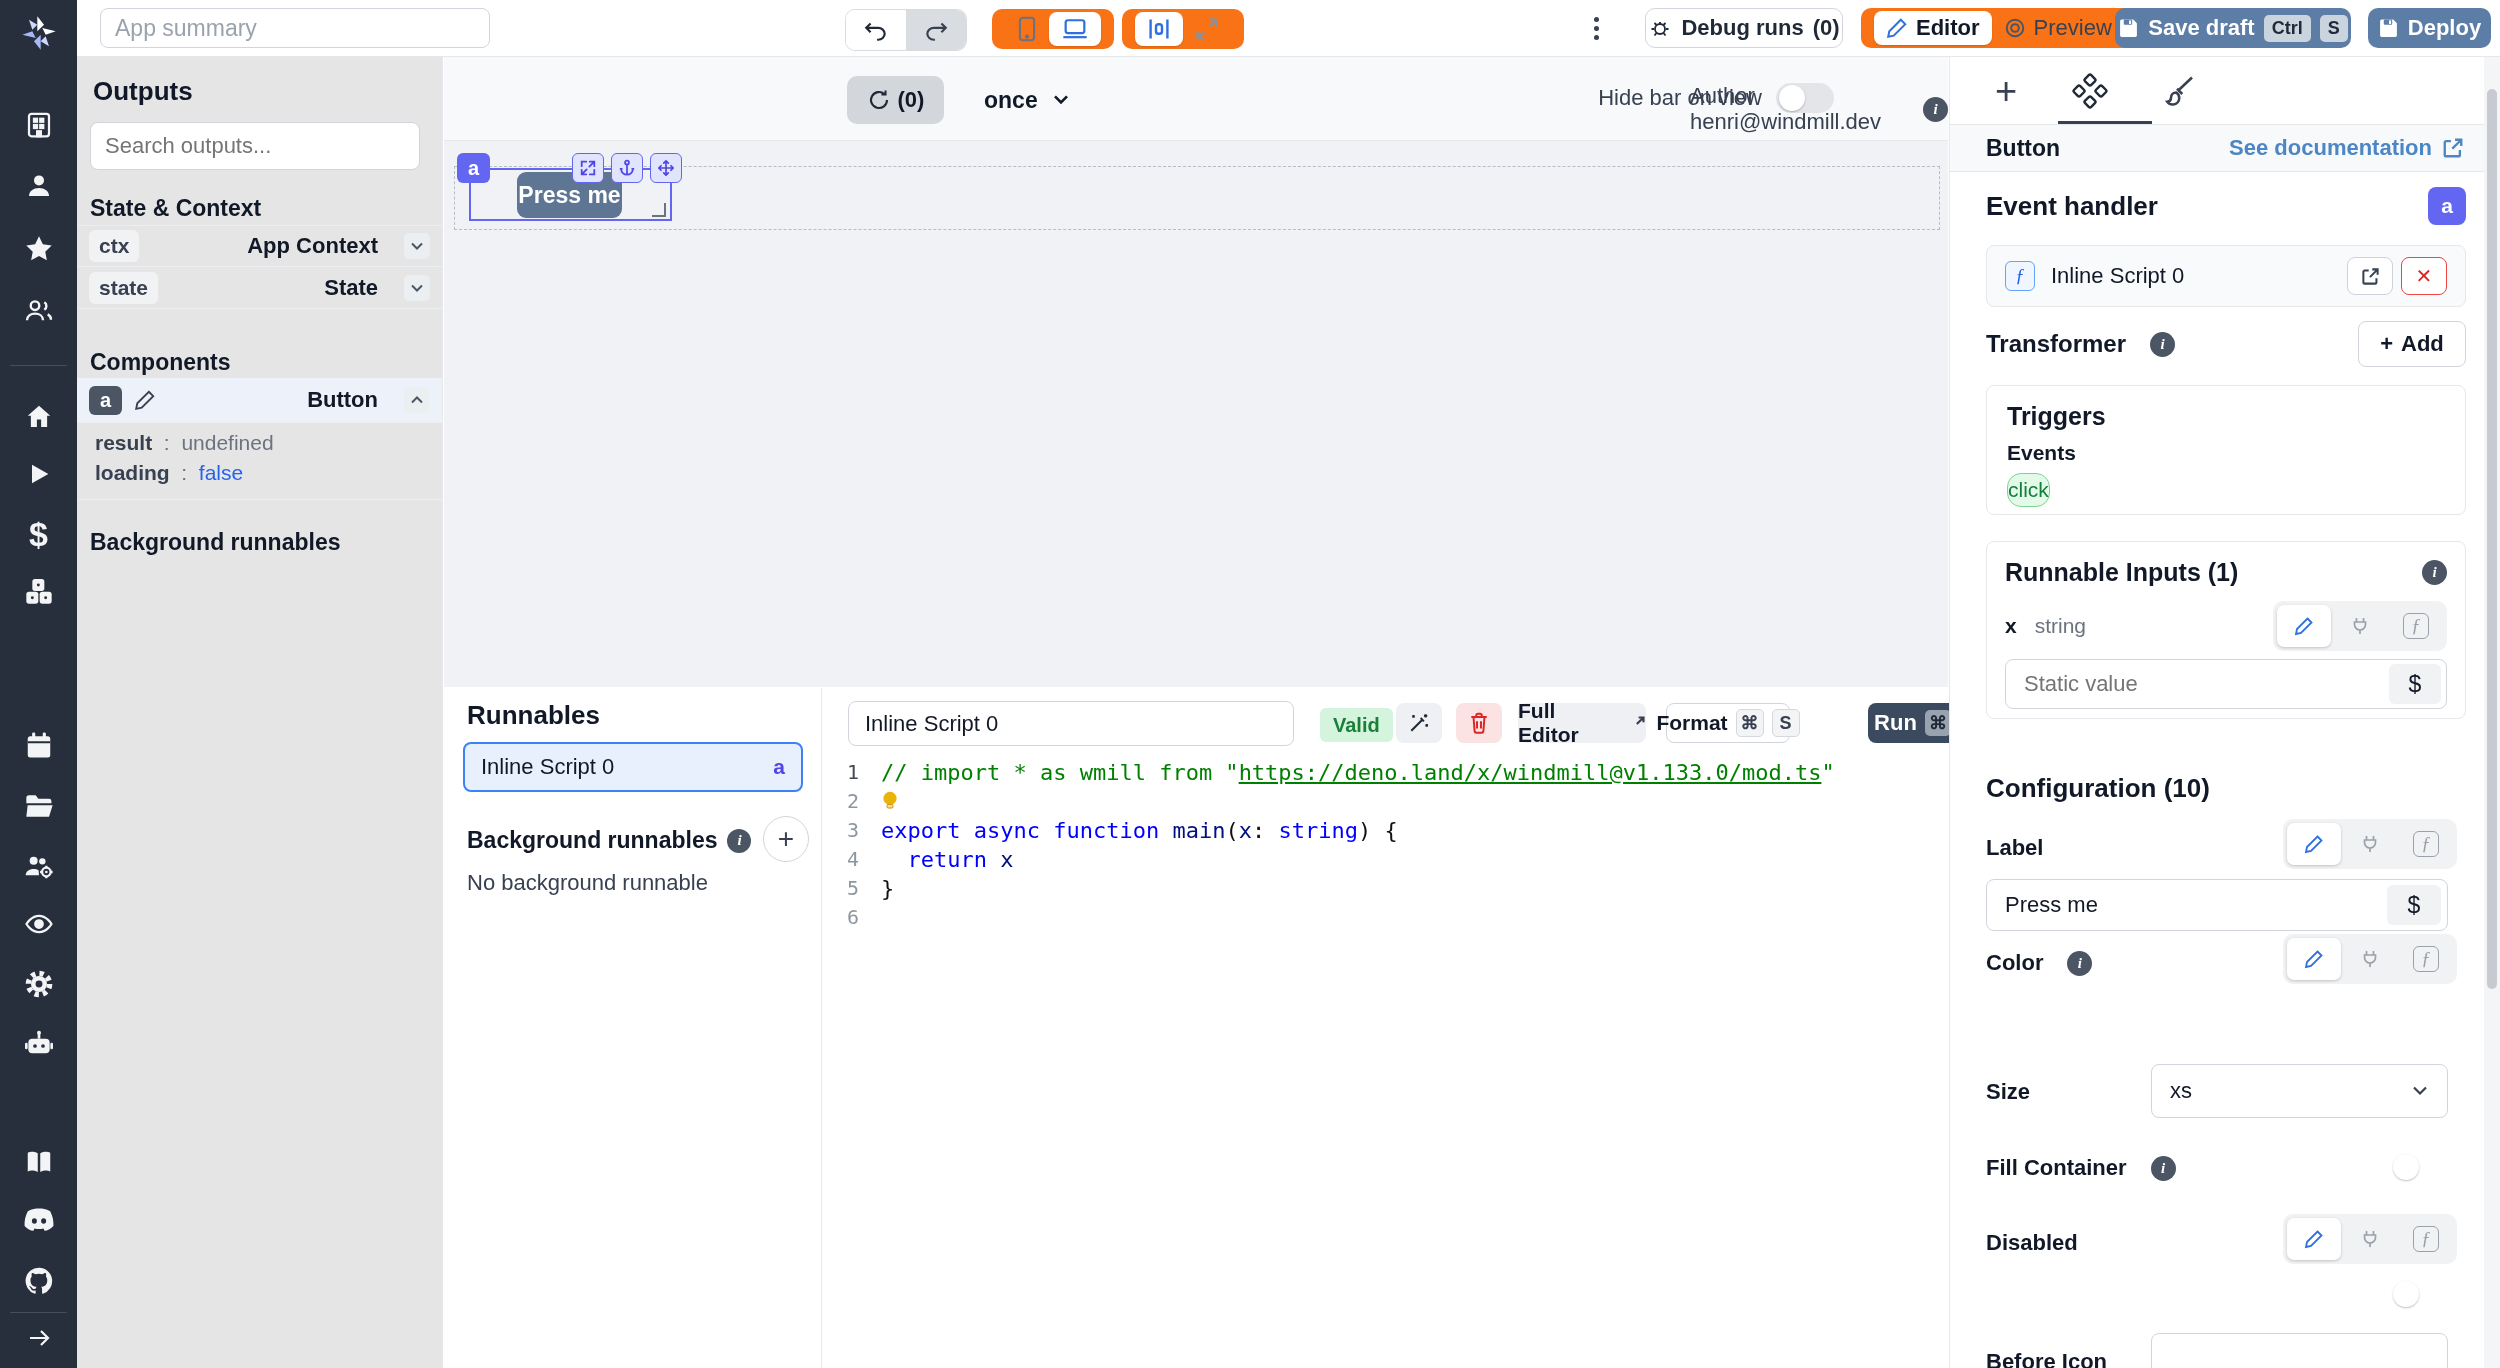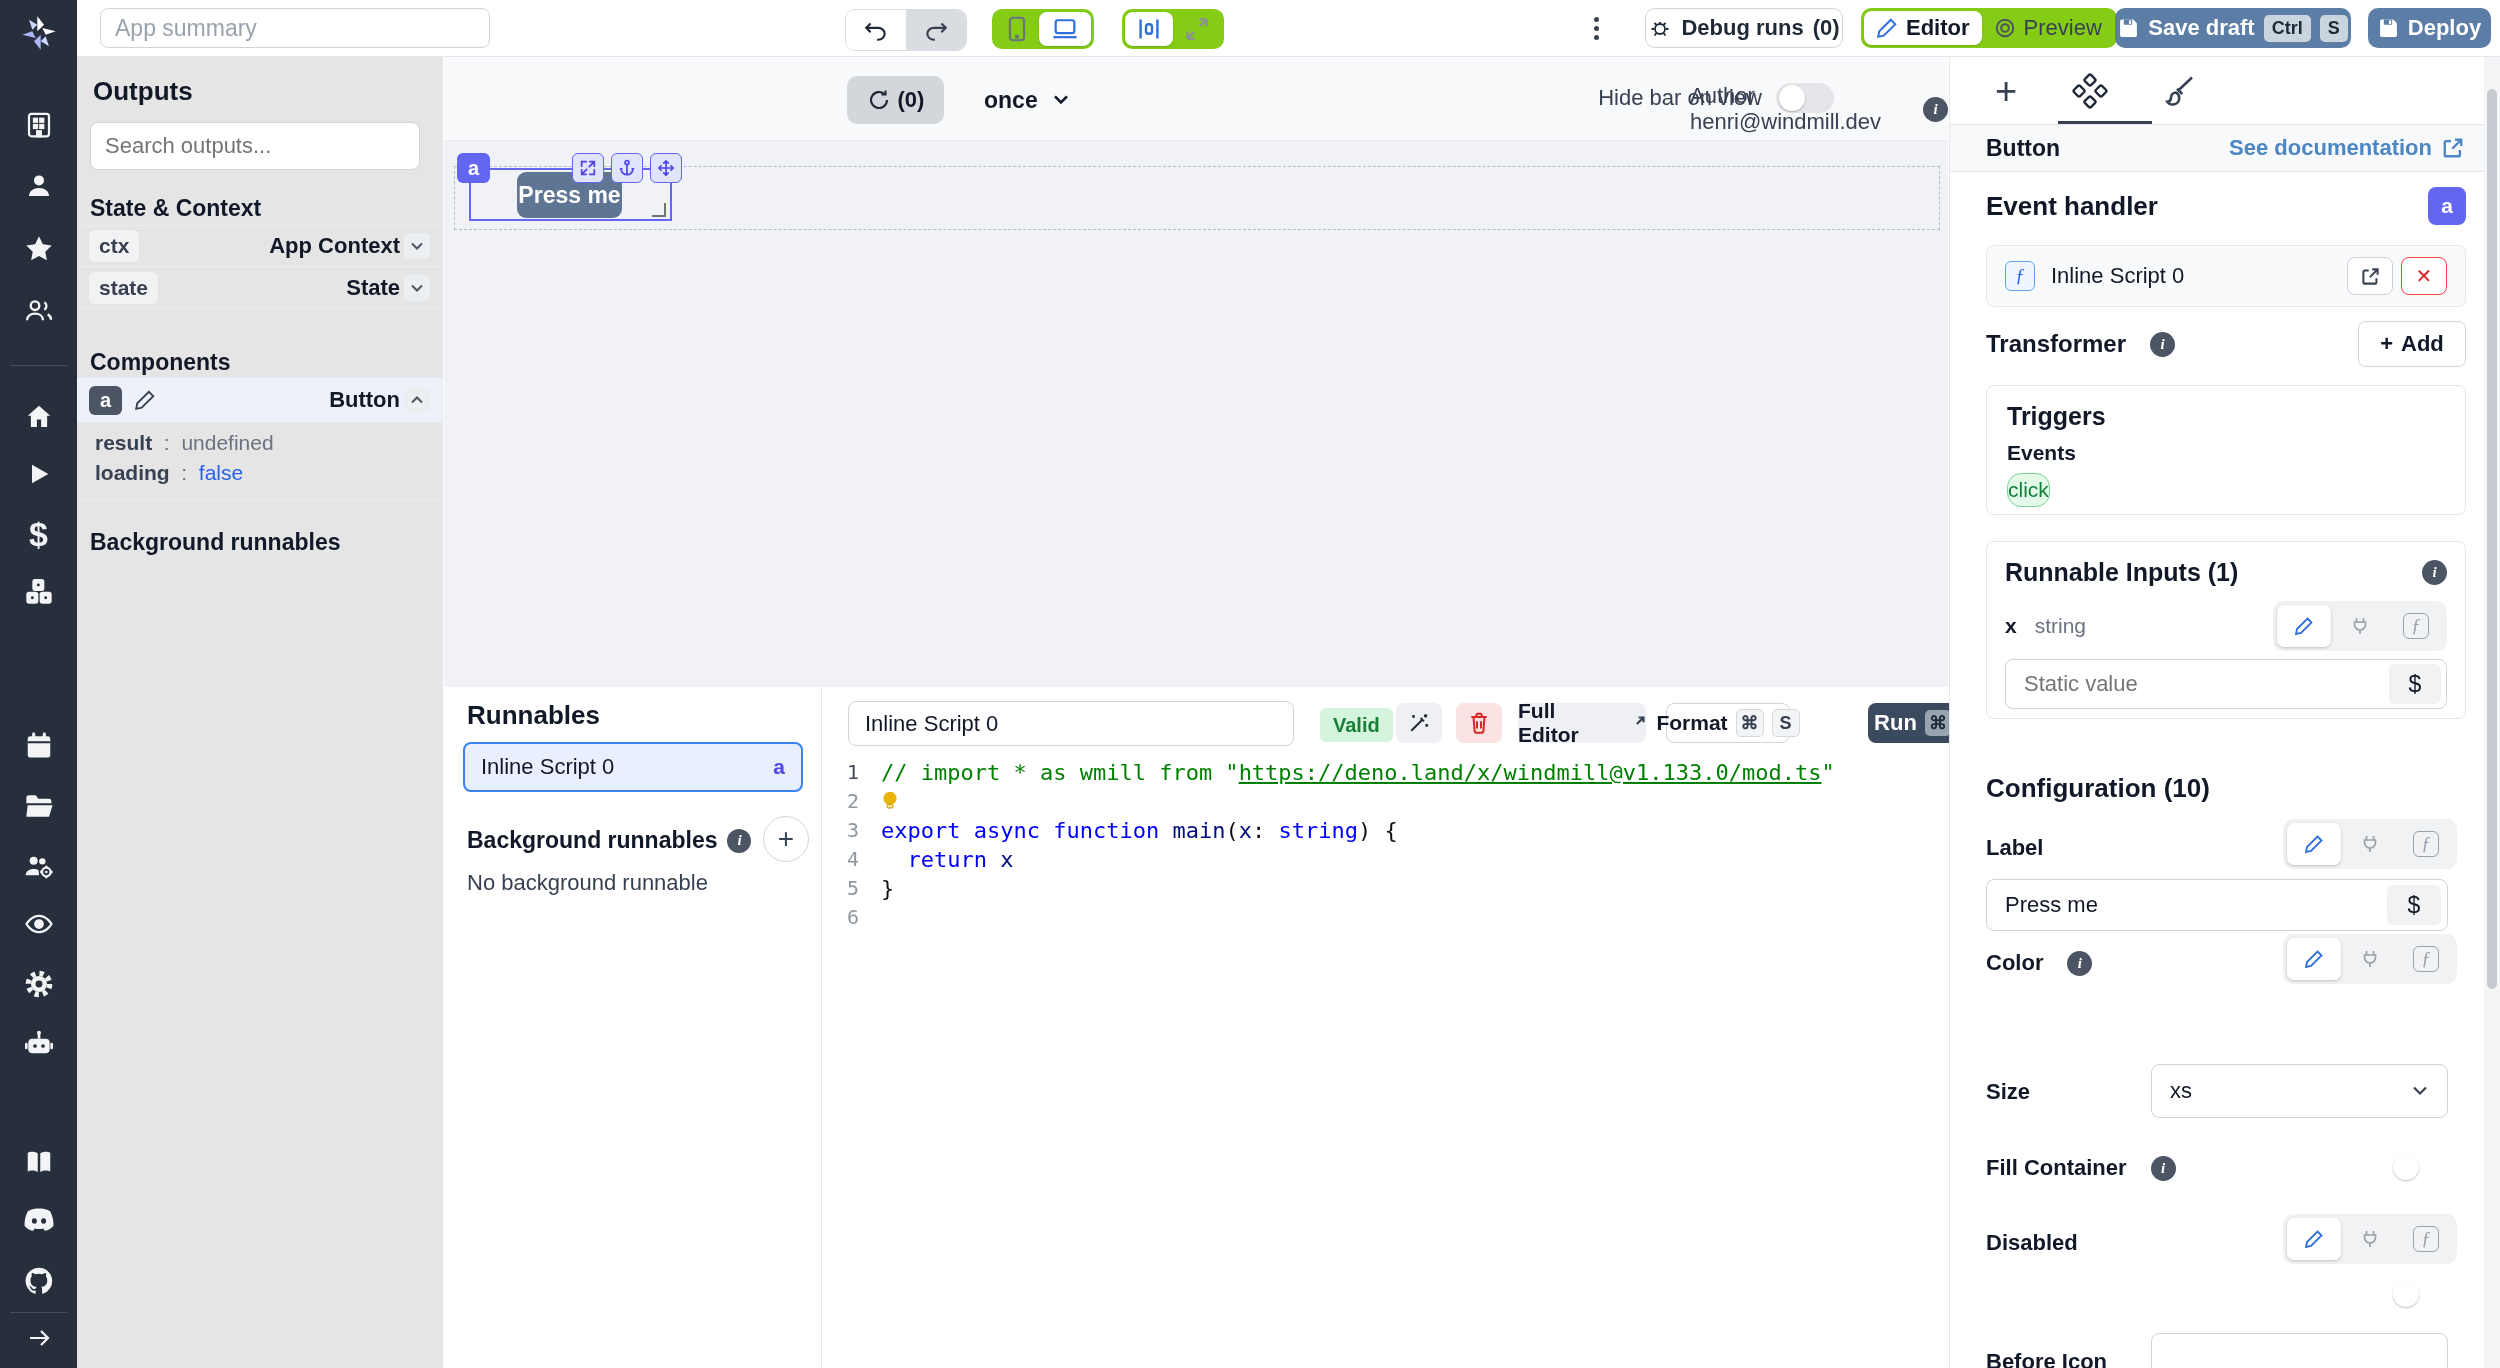--- a/index.html
+++ b/index.html
@@ -9,40 +9,40 @@
   .row{display:flex;align-items:center;}
   .ic{display:block;}
   
   .sidebar{left:0;top:0;width:77px;height:1368px;background:#272e3c;}
   .side-ic{position:absolute;left:0;width:77px;display:flex;justify-content:center;color:#f3f4f6;cursor:pointer;}
   .side-div{position:absolute;left:10px;width:57px;border-top:1px solid #454c5a;}
   
   .topbar{left:77px;top:0;width:2423px;height:56px;background:#fff;border-bottom:1px solid #e5e7eb;}
   .tb-input{position:absolute;left:23px;top:8px;width:390px;height:40px;border:1px solid #d1d5db;border-radius:8px;padding:0 14px;font-size:23px;color:#111827;box-sizing:border-box;outline:none;font-family:"Liberation Sans",sans-serif;}
   .tb-input::placeholder{color:#9aa3ad;}
-  .seg-group{position:absolute;top:9px;height:40px;background:#84cc16;border-radius:10px;display:flex;align-items:center;padding:3px;box-sizing:border-box;}
+  .seg-group{position:absolute;top:9px;height:40px;background:#f97316;border-radius:10px;display:flex;align-items:center;padding:13px;box-sizing:border-box;}
   .seg{height:34px;display:flex;align-items:center;justify-content:center;border-radius:8px;padding:0 12px;cursor:pointer;}
   .seg.on{background:#fff;box-shadow:0 1px 2px rgba(0,0,0,.15);}
   .undo-group{position:absolute;top:9px;height:40px;border:1px solid #d8dbe0;border-radius:10px;overflow:hidden;display:flex;}
   .undo-seg{width:60px;display:flex;align-items:center;justify-content:center;cursor:pointer;background:#fff;}
   .undo-seg.dis{background:#d9dce1;}
   .hbtn{position:absolute;top:8px;height:40px;border-radius:10px;display:flex;align-items:center;justify-content:center;gap:9px;font-size:22px;font-weight:600;cursor:pointer;box-sizing:border-box;}
   .hbtn.outline{background:#fff;border:1px solid #d1d5db;color:#1f2937;}
   .hbtn.slate{background:#5c7da5;color:#fff;}
   .kbd{display:inline-flex;align-items:center;justify-content:center;border-radius:5px;font-size:18px;font-weight:600;}
   .kbd.light{background:#c9d4de;color:#1f2937;padding:3px 8px;}
   .kbd.mid{background:#99a3b0;color:#1f2937;min-width:26px;height:26px;}
   .kbd.key{background:#f3f4f6;border:1px solid #d5d9de;color:#374151;min-width:26px;height:26px;}
   
   .outputs{left:77px;top:57px;width:366px;height:1311px;background:#e5e5e5;border-right:1px solid #e5e7eb;box-sizing:border-box;}
   .pan-title{font-size:26px;font-weight:700;color:#111827;}
   .sec-title{font-size:23px;font-weight:700;color:#111827;}
   .o-row{position:absolute;left:0;width:365px;border-bottom:1px solid #edeef1;display:flex;align-items:center;box-sizing:border-box;padding:0 12px;}
   .tag{background:#f1f2f4;border-radius:6px;padding:4px 10px;font-size:21px;font-weight:600;color:#374151;}
-  .o-right{margin-left:auto;display:flex;align-items:flex-end;gap:4px;font-size:22px;font-weight:700;color:#111827;}
+  .o-right{margin-left:auto;display:flex;align-items:flex-end;gap:26px;font-size:22px;font-weight:700;color:#111827;}
   .chev-box{width:26px;height:26px;background:#eceff2;border-radius:5px;display:flex;align-items:center;justify-content:center;color:#4b5563;cursor:pointer;}
   .prop{font-size:21px;color:#6b7280;}
   .prop b{color:#374151;font-weight:600;}
   
   .canvas-toolbar{left:444px;top:57px;width:1504px;height:83px;background:#f8f9fb;border-bottom:1px solid #e7e9ec;}
   .canvas{left:444px;top:141px;width:1504px;height:546px;background:#f0f2f5;}
   .toggle{width:58px;height:30px;border-radius:15px;background:#e3e5e9;position:relative;cursor:pointer;flex:none;}
   .toggle .knob{position:absolute;left:3px;top:2px;width:26px;height:26px;border-radius:50%;background:#fff;box-shadow:0 1px 2px rgba(0,0,0,.25);}
   .info-dot{width:25px;height:25px;border-radius:50%;background:#4b5563;color:#fff;font-size:15px;font-weight:700;display:inline-flex;align-items:center;justify-content:center;font-family:"Liberation Serif",serif;font-style:italic;flex:none;}
   .ctrl-btn{position:absolute;width:32px;height:30px;background:#e0e4fc;border:1px solid #6366f1;border-radius:6px;display:flex;align-items:center;justify-content:center;color:#4f46e5;cursor:pointer;box-sizing:border-box;z-index:3;}

